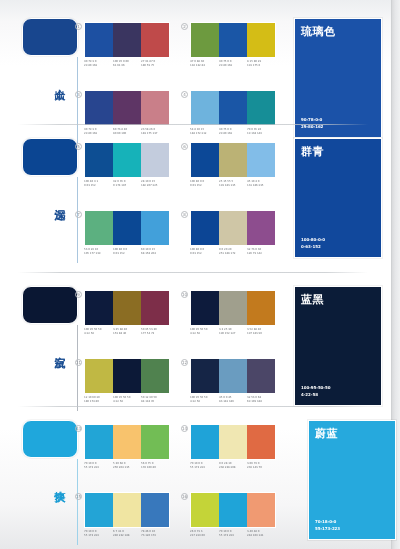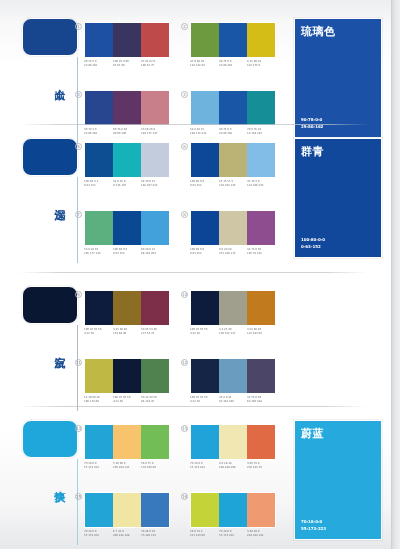--- a/index.html
+++ b/index.html
@@ -456,20 +456,27 @@
             <div class="code">
               <span>45-0-0-45</span>
               <span>83-142-186</span>
             </div>
             <div class="code">
               <span>32-53-0-68</span>
               <span>69-109-188</span>
             </div>
           </div>
         </div>
+        <div class="panel" style="left: 294px; top: 6px; background: rgb(11, 28, 56);">
+          <div class="panel-title">蓝黑</div>
+          <div class="panel-codes">
+            <span>100-95-50-50</span>
+            <span>4-22-58</span>
+          </div>
+        </div>
       </div>
       <div class="section" style="top: 414px;">
         <div class="section-divider" style="top: -8px;"></div>
         <div class="left-col">
           <div class="chip" style="background: rgb(31, 167, 220);"></div>
           <div class="rule" style="background: rgb(158, 210, 234);"></div>
           <div class="vlabel" style="color: rgb(27, 156, 211);">爽快</div>
         </div>
         <div class="group" style="left: 84px; top: 10px;">
           <div class="marker">13</div>
@@ -552,21 +559,21 @@
             <div class="code">
               <span>70-10-0-0</span>
               <span>55-173-229</span>
             </div>
             <div class="code">
               <span>3-40-48-0</span>
               <span>244-169-141</span>
             </div>
           </div>
         </div>
-        <div class="panel" style="left: 294px; top: 6px; background: rgb(38, 169, 221); text-decoration: underline;">
+        <div class="panel" style="left: 308px; top: 6px; background: rgb(38, 169, 221); text-decoration: underline;">
           <div class="panel-title">蔚蓝</div>
           <div class="panel-codes">
             <span>70-18-0-0</span>
             <span>55-173-223</span>
           </div>
         </div>
       </div>
     </div>
 </div>
 

